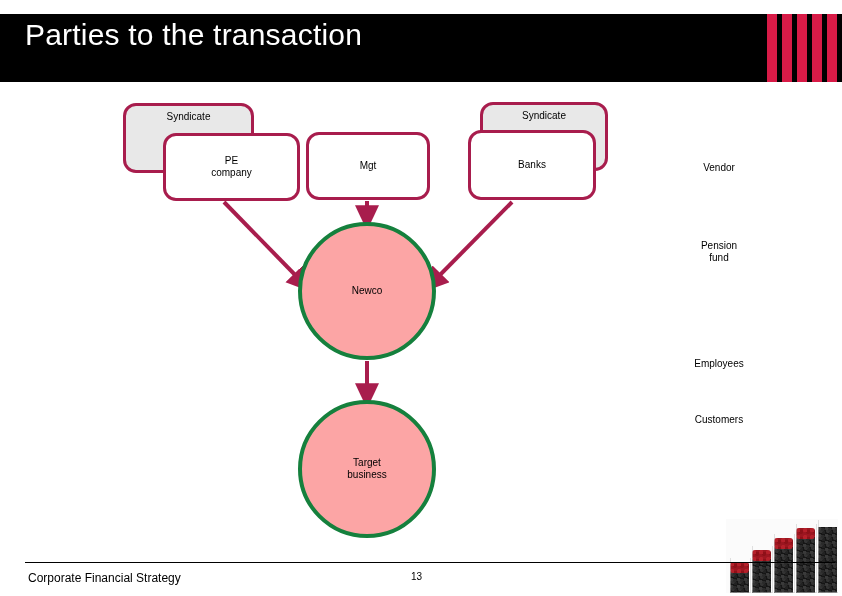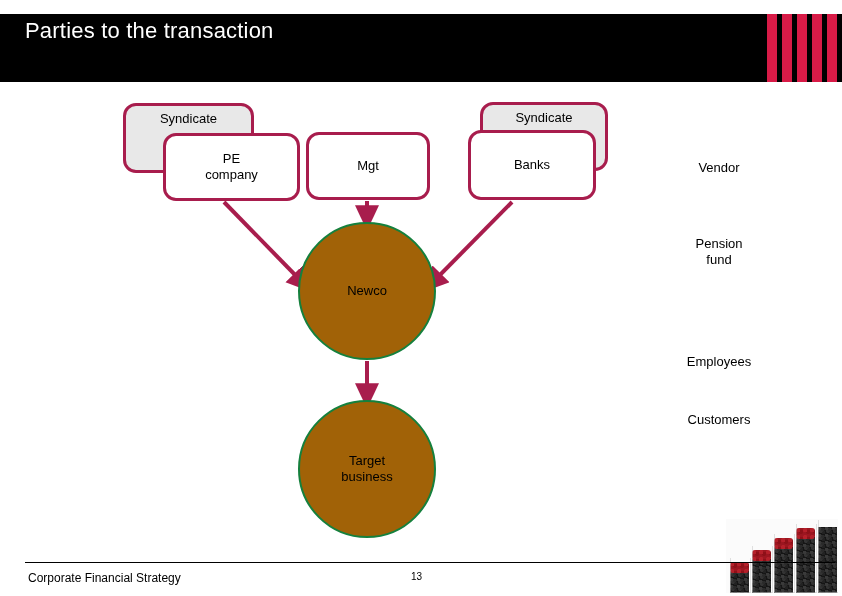--- a/index.html
+++ b/index.html
@@ -26,21 +26,21 @@
     left: 0;
     top: 14px;
     width: 842px;
     height: 68px;
     background: #000000;
   }
   #page-title {
     position: absolute;
     left: 25px;
     top: 18px;
-    font-size: 22px;
+    font-size: 30px;
     font-weight: normal;
     color: #ffffff;
     letter-spacing: 0.2px;
     white-space: nowrap;
   }
   #title-stripes {
     position: absolute;
     left: 767px;
     top: 14px;
     width: 75px;
@@ -55,21 +55,21 @@
   }
 
   
   .node {
     position: absolute;
     box-sizing: border-box;
     display: flex;
     align-items: center;
     justify-content: center;
     text-align: center;
-    font-size: 13px;
+    font-size: 10px;
     color: #000000;
     line-height: 1.22;
   }
   .rbox {
     border-radius: 13px;
     border-style: solid;
   }
   
   .crimson {
     border-color: #a81d4d;
@@ -82,22 +82,22 @@
   
   .redbox {
     border-color: #d81f1f;
     border-width: 4px;
     background: #ffffff;
     border-radius: 14px;
   }
   
   .circle {
     border-radius: 50%;
-    border: 2px solid #15803d;
-    background: #a16207;
+    border: 4px solid #15803d;
+    background: #fca5a5;
   }
 
   
   #node-syndicate-left { left:123px; top:103px; width:131px; height:70px; align-items:flex-start; padding-top:5px; }
   #node-pe-company     { left:163px; top:133px; width:137px; height:68px; }
   #node-mgt            { left:306px; top:132px; width:124px; height:68px; }
   #node-syndicate-right{ left:480px; top:102px; width:128px; height:69px; align-items:flex-start; padding-top:5px; }
   #node-banks          { left:450px; top:130px; width:128px; height:70px;margin-left:18px; }
 
   #node-vendor     { left:657px; top:134px; width:124px; height:68px; }

